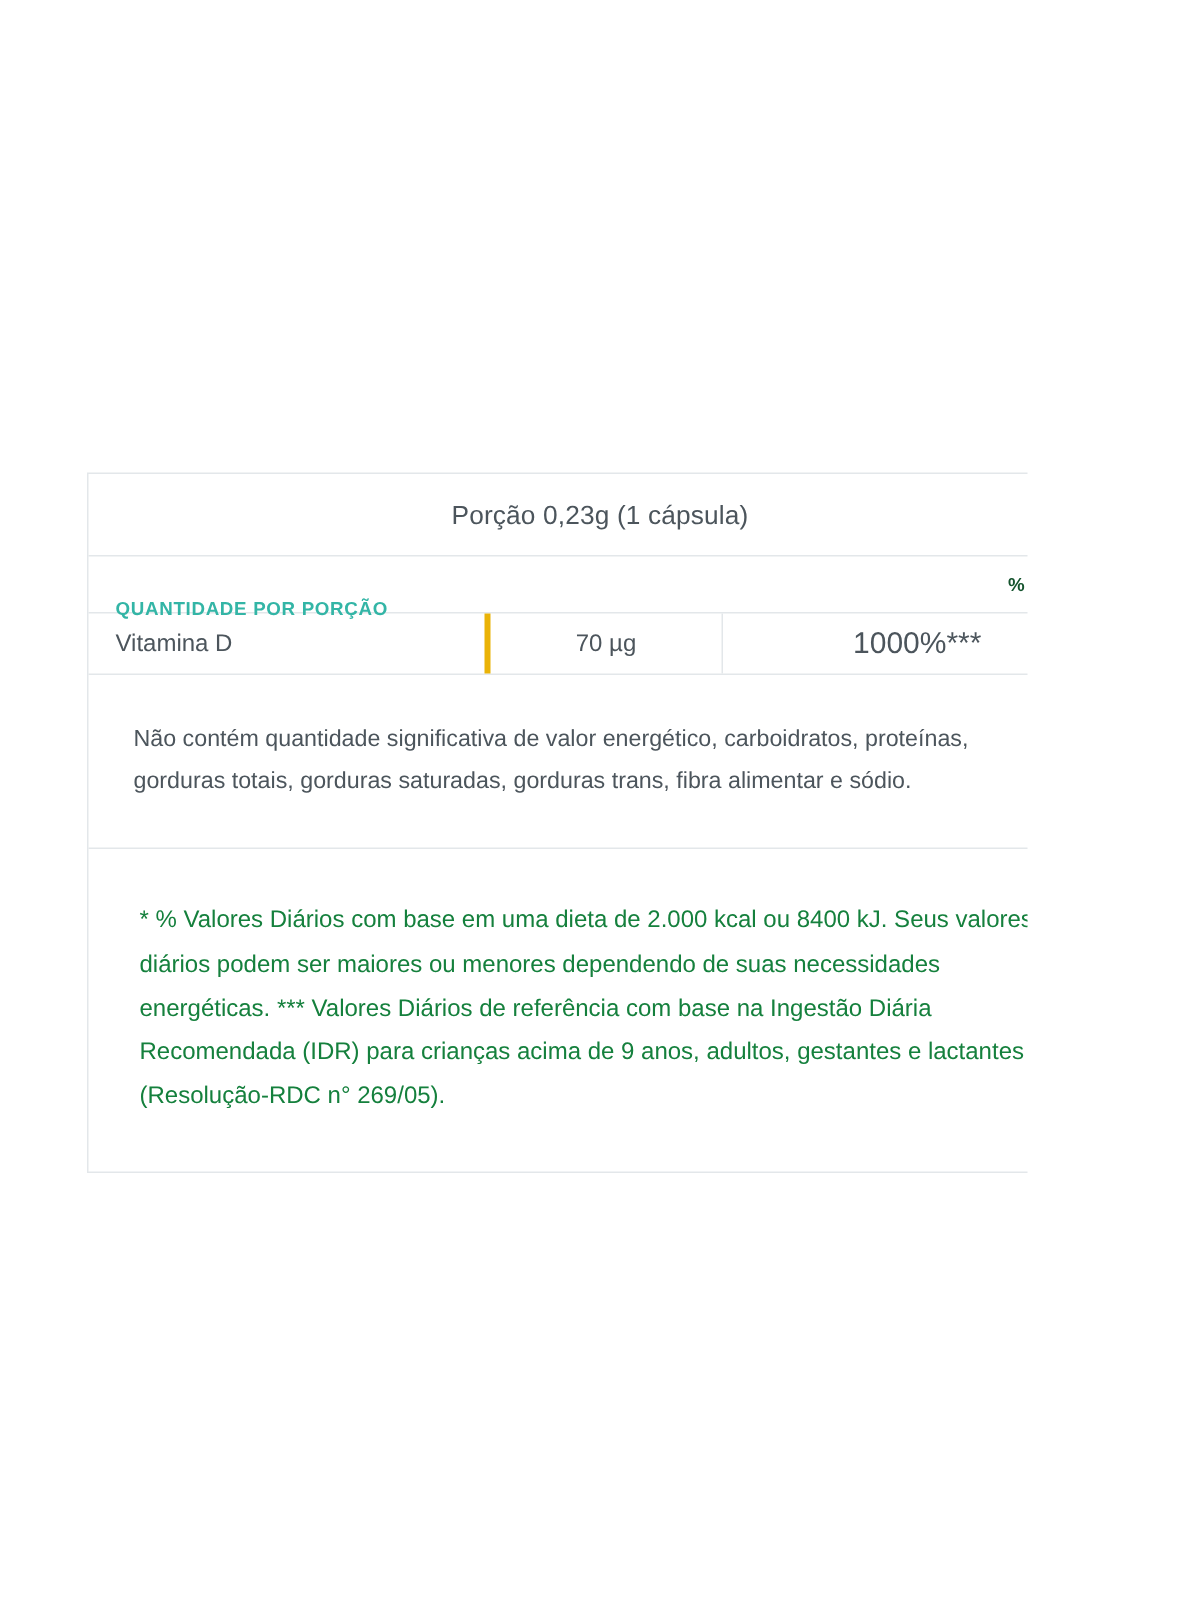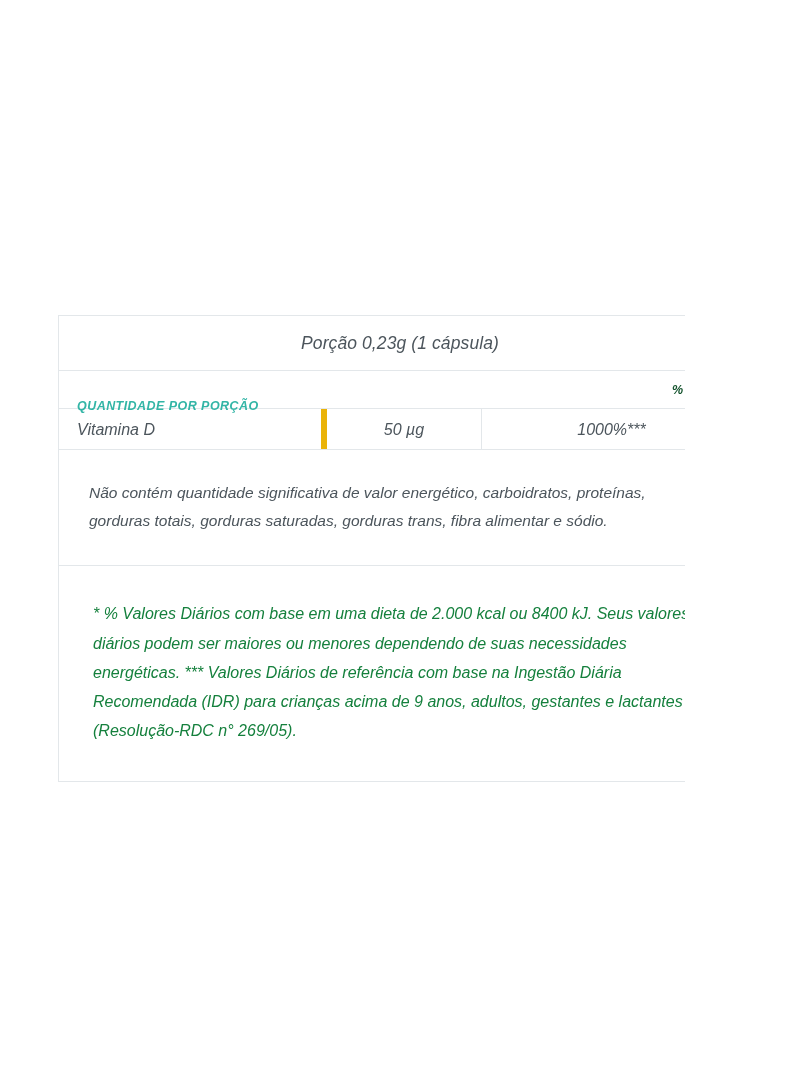--- a/index.html
+++ b/index.html
@@ -10,21 +10,20 @@
     height: 1067px;
     font-family: "Liberation Sans", sans-serif;
   }
 
   .page {
     position: relative;
     width: 685px;
     height: 1067px;
     background: #ffffff;
     overflow: hidden;
-    font-style: italic;
   }
 
   .nutrition-table {
     position: absolute;
     left: 58px;
     top: 315px;
     width: 684px;
     border: 1px solid #e3e7ea;
     border-collapse: collapse;
     background: #ffffff;
@@ -78,39 +77,39 @@
     border-bottom: 1px solid #e3e7ea;
     height: 41px;
     align-items: center;
   }
   .cell-name {
     width: 268px;
     box-sizing: border-box;
     padding-left: 18px;
     font-size: 16px;
     color: #4c555c;
-    border-right: 6px solid #eab308;
+    border-right: 4px solid #eab308;
     line-height: 41px;
     height: 100%;
   }
   .cell-amount {
     width: 155px;
     box-sizing: border-box;
     text-align: center;
     font-size: 16px;
     color: #4c555c;
     border-right: 1px solid #e3e7ea;
     line-height: 41px;
     height: 100%;
   }
   .cell-vd {
     flex: 1;
     box-sizing: border-box;
     text-align: center;
-    font-size: 16px;
+    font-size: 20px;
     color: #4c555c;
     line-height: 41px;
     height: 100%;
   }
 
   
   .note-block {
     border-bottom: 1px solid #e3e7ea;
     padding: 17px 18px 18px 18px;
     box-sizing: border-box;
@@ -144,21 +143,21 @@
       <span class="serving-text">Porção 0,23g (1 cápsula)</span>
     </div>
 
     <div class="row header-row">
       <span class="header-left">QUANTIDADE POR PORÇÃO</span>
       <span class="header-right">% VD (*)</span>
     </div>
 
     <div class="row data-row">
       <span class="cell-name">Vitamina D</span>
-      <span class="cell-amount">50 µg</span>
+      <span class="cell-amount">70 µg</span>
       <span class="cell-vd">1000%***</span>
     </div>
 
     <div class="note-block">
       <p class="note-text">Não contém quantidade significativa de valor energético, carboidratos, proteínas, gorduras totais, gorduras saturadas, gorduras trans, fibra alimentar e sódio.</p>
     </div>
 
     <div class="footnote-block">
       <p class="footnote-text">* % Valores Diários com base em uma dieta de 2.000 kcal ou 8400 kJ. Seus valores diários podem ser maiores ou menores dependendo de suas necessidades energéticas. *** Valores Diários de referência com base na Ingestão Diária Recomendada (IDR) para crianças acima de 9 anos, adultos, gestantes e lactantes (Resolução-RDC n° 269/05).</p>
     </div>

